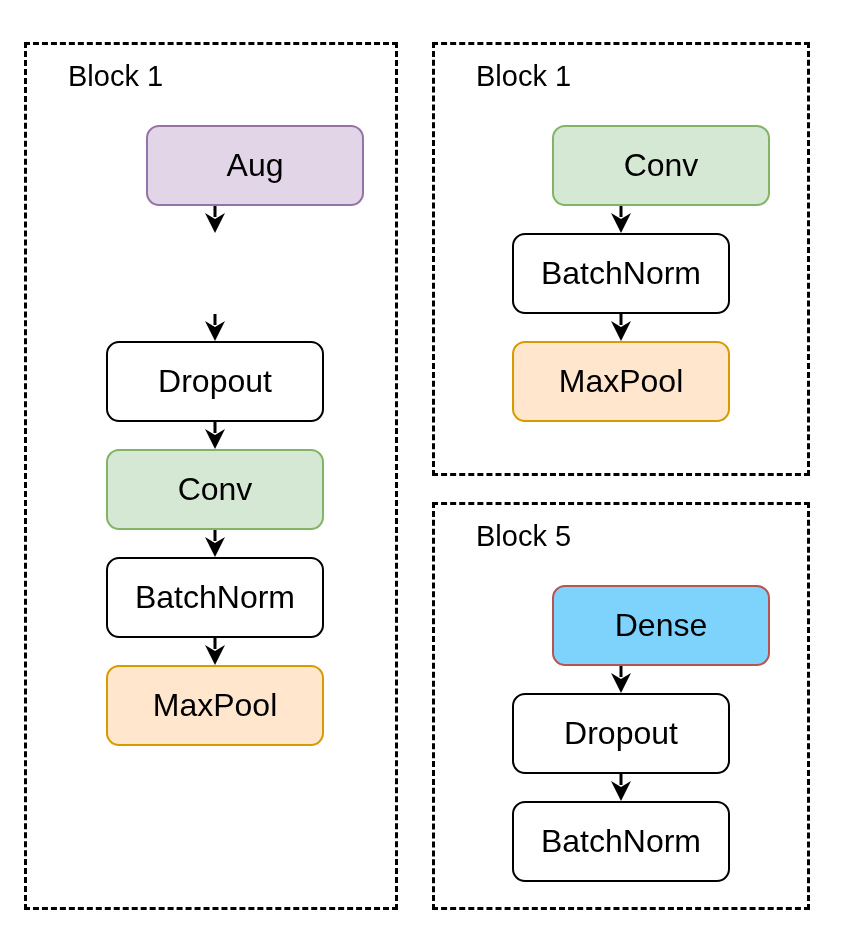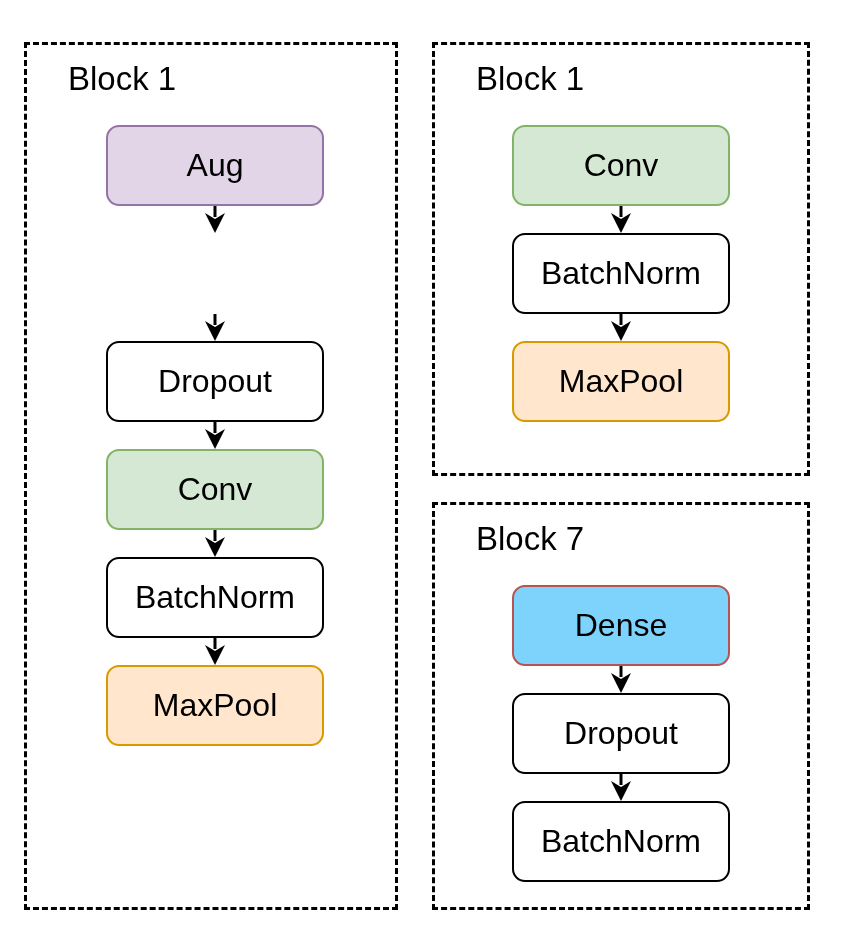--- a/index.html
+++ b/index.html
@@ -22,21 +22,21 @@
     background: #ffffff;
   }
   .block-1 { left: 24px;  top: 42px;  width: 374px; height: 868px; }
   .block-2 { left: 432px; top: 42px;  width: 378px; height: 434px; }
   .block-3 { left: 432px; top: 502px; width: 378px; height: 408px; }
 
   .block-title {
     position: absolute;
     left: 41px;
     top: 15px;
-    font-size: 33px;
+    font-size: 29px;
     color: #000000;
     white-space: nowrap;
   }
 
   .node {
     position: absolute;
     box-sizing: border-box;
     width: 218px;
     height: 81px;
     border: 2.5px solid #000000;
@@ -45,21 +45,21 @@
     display: flex;
     align-items: center;
     justify-content: center;
     font-size: 32px;
     color: #000000;
     white-space: nowrap;
   }
   .block-1 .node { left: 79px; }
   .block-2 .node, .block-3 .node { left: 77px; }
 
-  .pos-0 { top: 80px;  }
+  .pos-0 { top: 80px; margin-left: 40px;  }
   .pos-1 { top: 188px; }
   .pos-2 { top: 296px; }
   .pos-3 { top: 404px; }
   .pos-4 { top: 512px; }
   .pos-5 { top: 620px; }
 
   .arrow {
     position: absolute;
     width: 26px;
     height: 27px;
@@ -125,21 +125,21 @@
     <div class="node pos-1" style="background: rgb(255, 255, 255); border-color: rgb(0, 0, 0);">BatchNorm</div>
     <svg class="arrow gap-1" viewBox="0 0 26 27">
         <line x1="13" y1="0" x2="13" y2="11" stroke="#000" stroke-width="3"></line>
         <polygon points="13,27 3,7 13,13 23,7" fill="#000"></polygon>
       </svg>
 
     <div class="node pos-2" style="background: rgb(255, 230, 204); border-color: rgb(215, 155, 0);">MaxPool</div>
   </section>
 
   <section class="block block-3">
-    <div class="block-title">Block 7</div>
+    <div class="block-title">Block 5</div>
 
     <div class="node pos-0" style="background: #7dd3fc; border-color: rgb(184, 84, 80);">Dense</div>
     <svg class="arrow gap-0" viewBox="0 0 26 27">
         <line x1="13" y1="0" x2="13" y2="11" stroke="#000" stroke-width="3"></line>
         <polygon points="13,27 3,7 13,13 23,7" fill="#000"></polygon>
       </svg>
 
     <div class="node pos-1" style="background: rgb(255, 255, 255); border-color: rgb(0, 0, 0);">Dropout</div>
     <svg class="arrow gap-1" viewBox="0 0 26 27">
         <line x1="13" y1="0" x2="13" y2="11" stroke="#000" stroke-width="3"></line>

